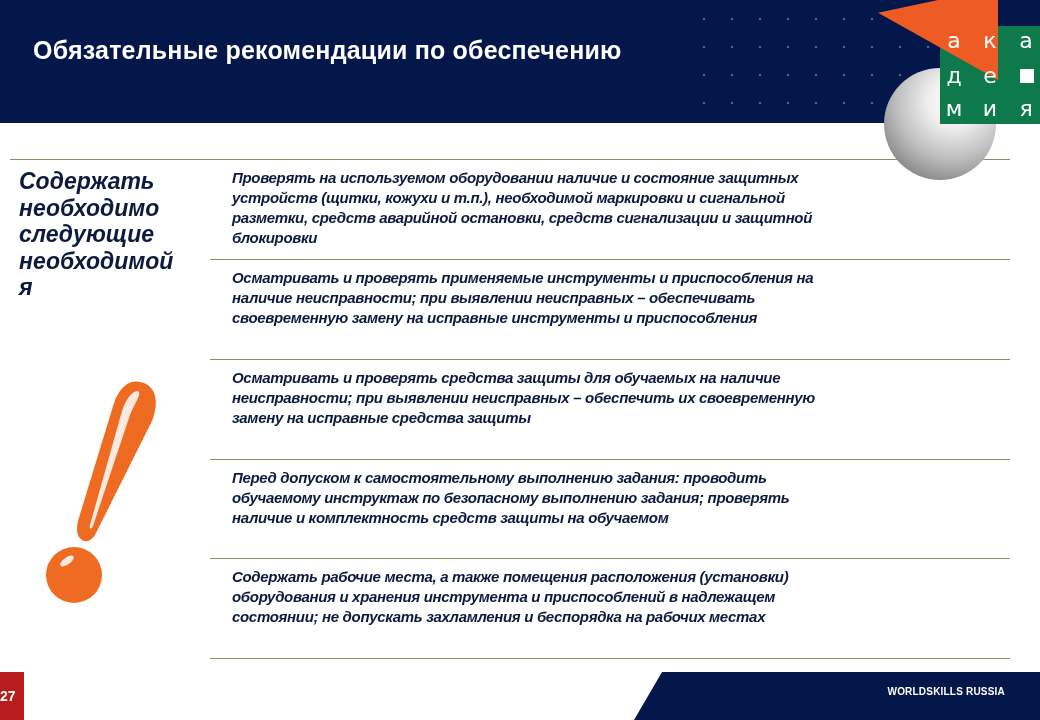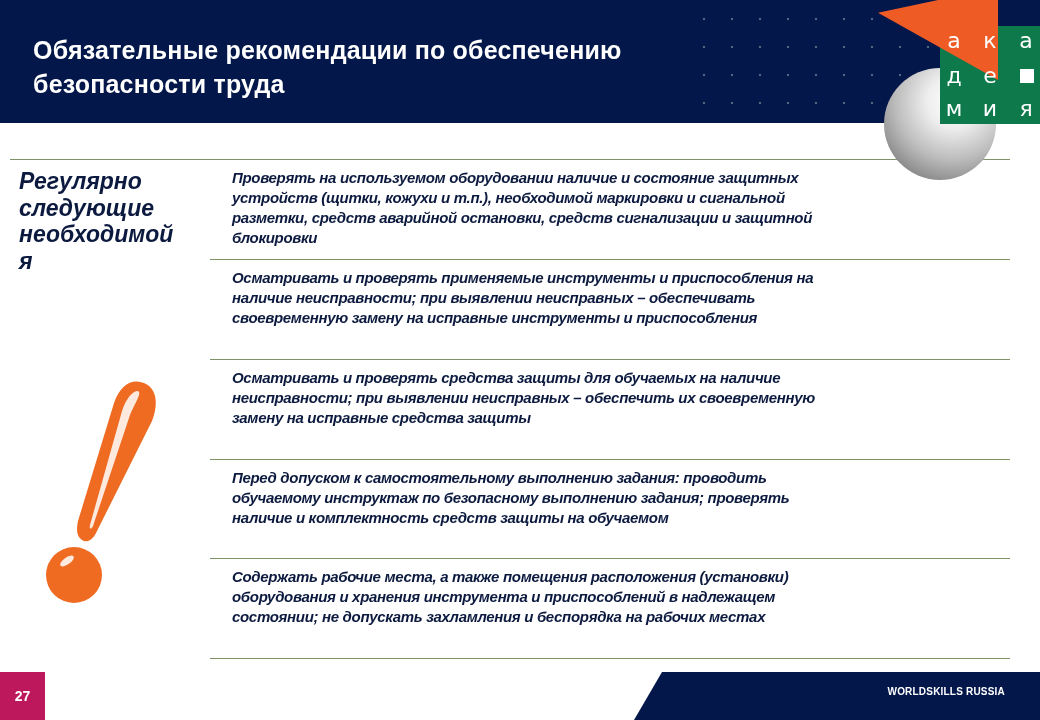--- a/index.html
+++ b/index.html
@@ -71,42 +71,41 @@
 
     .item {
       position: absolute; left: 232px; width: 780px;
       color: #0c1a3f; font-weight: bold; font-style: italic;
       font-size: 15.5px; line-height: 20px; letter-spacing: -0.35px;
       transform: scaleX(0.97); transform-origin: left top;
     }
     .item span { display: block; white-space: nowrap; }
 
     .page-num {
-      position: absolute; left: 0; top: 672px; width: 45px; height: 48px;
-      background: #be185d; color: #ffffff; font-weight: bold;
-      font-size: 14px; line-height: 48px; text-align: center;
+      position: absolute; left: 0; top: 672px; width: 24px; height: 48px;
+      background: #b91c1c; color: #ffffff; font-weight: bold;
+      font-size: 14px; line-height: 48px; 
     }
     .footer-band {
       position: absolute; left: 634px; top: 672px; width: 406px; height: 48px;
       background: #03174a;
       clip-path: polygon(28px 0, 100% 0, 100% 100%, 0 100%);
     }
     .footer-brand {
       position: absolute; right: 35px; top: 686px;
       color: #ffffff; font-weight: bold; font-size: 10px; letter-spacing: 0.2px;
     }
   </style>
 </head>
 <body>
 
 <div class="header">
   <div class="dots"></div>
   <div class="title">
     <span>Обязательные рекомендации по обеспечению</span>
-    <span>безопасности труда</span>
   </div>
 </div>
 
 <div class="sphere"></div>
 <div class="logo-green"></div>
 <div class="logo-tri"></div>
 <div class="logo-letters">
   <span class="l" style="left:3px;top:4px;">а</span>
   <span class="l" style="left:39px;top:4px;">к</span>
   <span class="l" style="left:75px;top:4px;">а</span>
@@ -119,21 +118,22 @@
 </div>
 
 <div class="hline" style="left:10px; top:159px; width:1000px;"></div>
 <div class="hline" style="left:210px; top:259px; width:800px;"></div>
 <div class="hline" style="left:210px; top:359px; width:800px;"></div>
 <div class="hline" style="left:210px; top:459px; width:800px;"></div>
 <div class="hline" style="left:210px; top:558px; width:800px;"></div>
 <div class="hline" style="left:210px; top:658px; width:800px;"></div>
 
 <div class="left-heading">
-  <span>Регулярно</span>
+  <span>Содержать</span>
+  <span>необходимо</span>
   <span>следующие</span>
   <span>необходимой</span>
   <span>я</span>
 </div>
 
 <svg class="exclaim" viewBox="0 0 120 235">
   <path d="M104 8 C 118 14, 118 30, 112 46 L 56 158 C 52 166, 46 168, 42 165 C 37 162, 36 156, 38 146 L 74 28 C 80 10, 92 3, 104 8 Z" fill="#ef6b22"></path>
   <path d="M98 16 C 92 16, 86 24, 82 36 L 50 150 C 49 154, 51 155, 53 151 L 90 40 C 96 26, 102 18, 98 16 Z" fill="#ffffff" opacity="0.85"></path>
   <circle cx="34" cy="200" r="28" fill="#ef6b22"></circle>
   <ellipse cx="27" cy="186" rx="8" ry="3.5" transform="rotate(-35 27 186)" fill="#ffffff" opacity="0.85"></ellipse>

